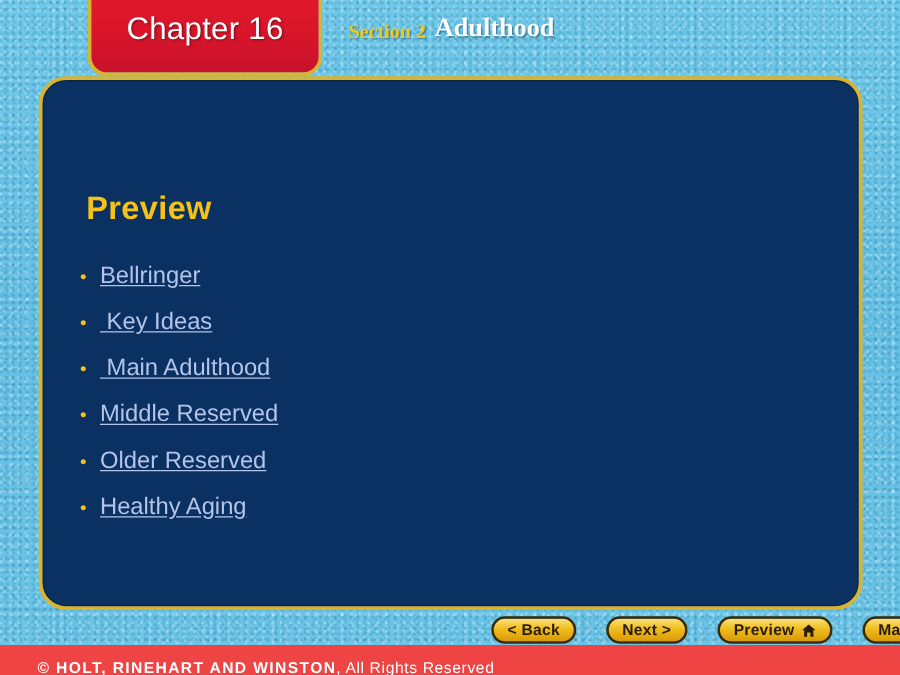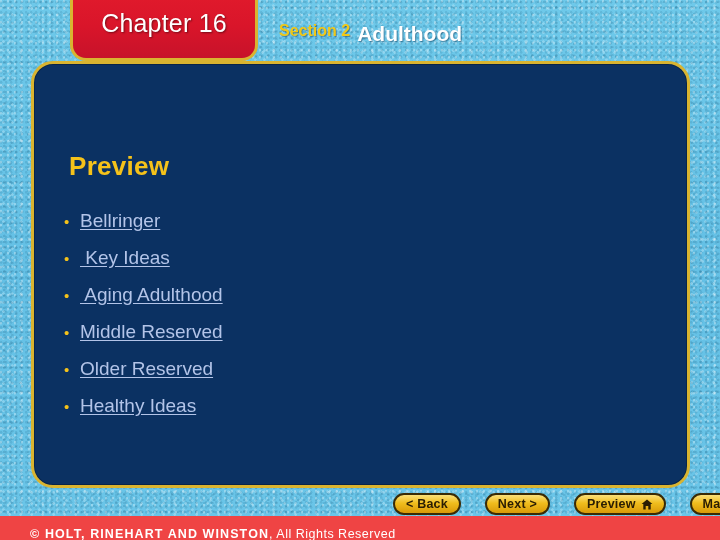--- a/index.html
+++ b/index.html
@@ -75,25 +75,26 @@
     font-size: 25px;
     font-weight: normal;
     letter-spacing: 0.2px;
     text-shadow: 1px 1px 2px rgba(0,0,0,0.45);
   }
 
   
   .header-line {
     position: absolute;
     left: 279px;
-    top: 22px;
-    display: flex;
-    align-items: flex-start;
+    top: 10px;
+    display: flex;
+    align-items: flex-end;
     gap: 7px;
     z-index: 5;
+    font-family: Liberation Serif, serif;
   }
   .section-label {
     color: #f0c818;
     font-size: 16px;
     font-weight: bold;
     text-shadow: 1px 1px 1px rgba(0,40,70,0.45);
   }
   .section-topic {
     color: #ffffff;
     font-size: 21px;
@@ -214,33 +215,33 @@
       <li class="preview-item">
         <span class="bullet-dot">•</span>
         <span class="preview-link">Bellringer</span>
       </li>
       <li class="preview-item">
         <span class="bullet-dot">•</span>
         <span class="preview-link"> Key Ideas</span>
       </li>
       <li class="preview-item">
         <span class="bullet-dot">•</span>
-        <span class="preview-link"> Aging Adulthood</span>
+        <span class="preview-link"> Main Adulthood</span>
       </li>
       <li class="preview-item">
         <span class="bullet-dot">•</span>
         <span class="preview-link">Middle Reserved</span>
       </li>
       <li class="preview-item">
         <span class="bullet-dot">•</span>
         <span class="preview-link">Older Reserved</span>
       </li>
       <li class="preview-item">
         <span class="bullet-dot">•</span>
-        <span class="preview-link">Healthy Ideas</span>
+        <span class="preview-link">Healthy Aging</span>
       </li>
     </ul>
 
   </div>
 
   <div class="chapter-tab">
     <span class="chapter-tab-label">Chapter 16</span>
   </div>
 
   <div class="header-line">

